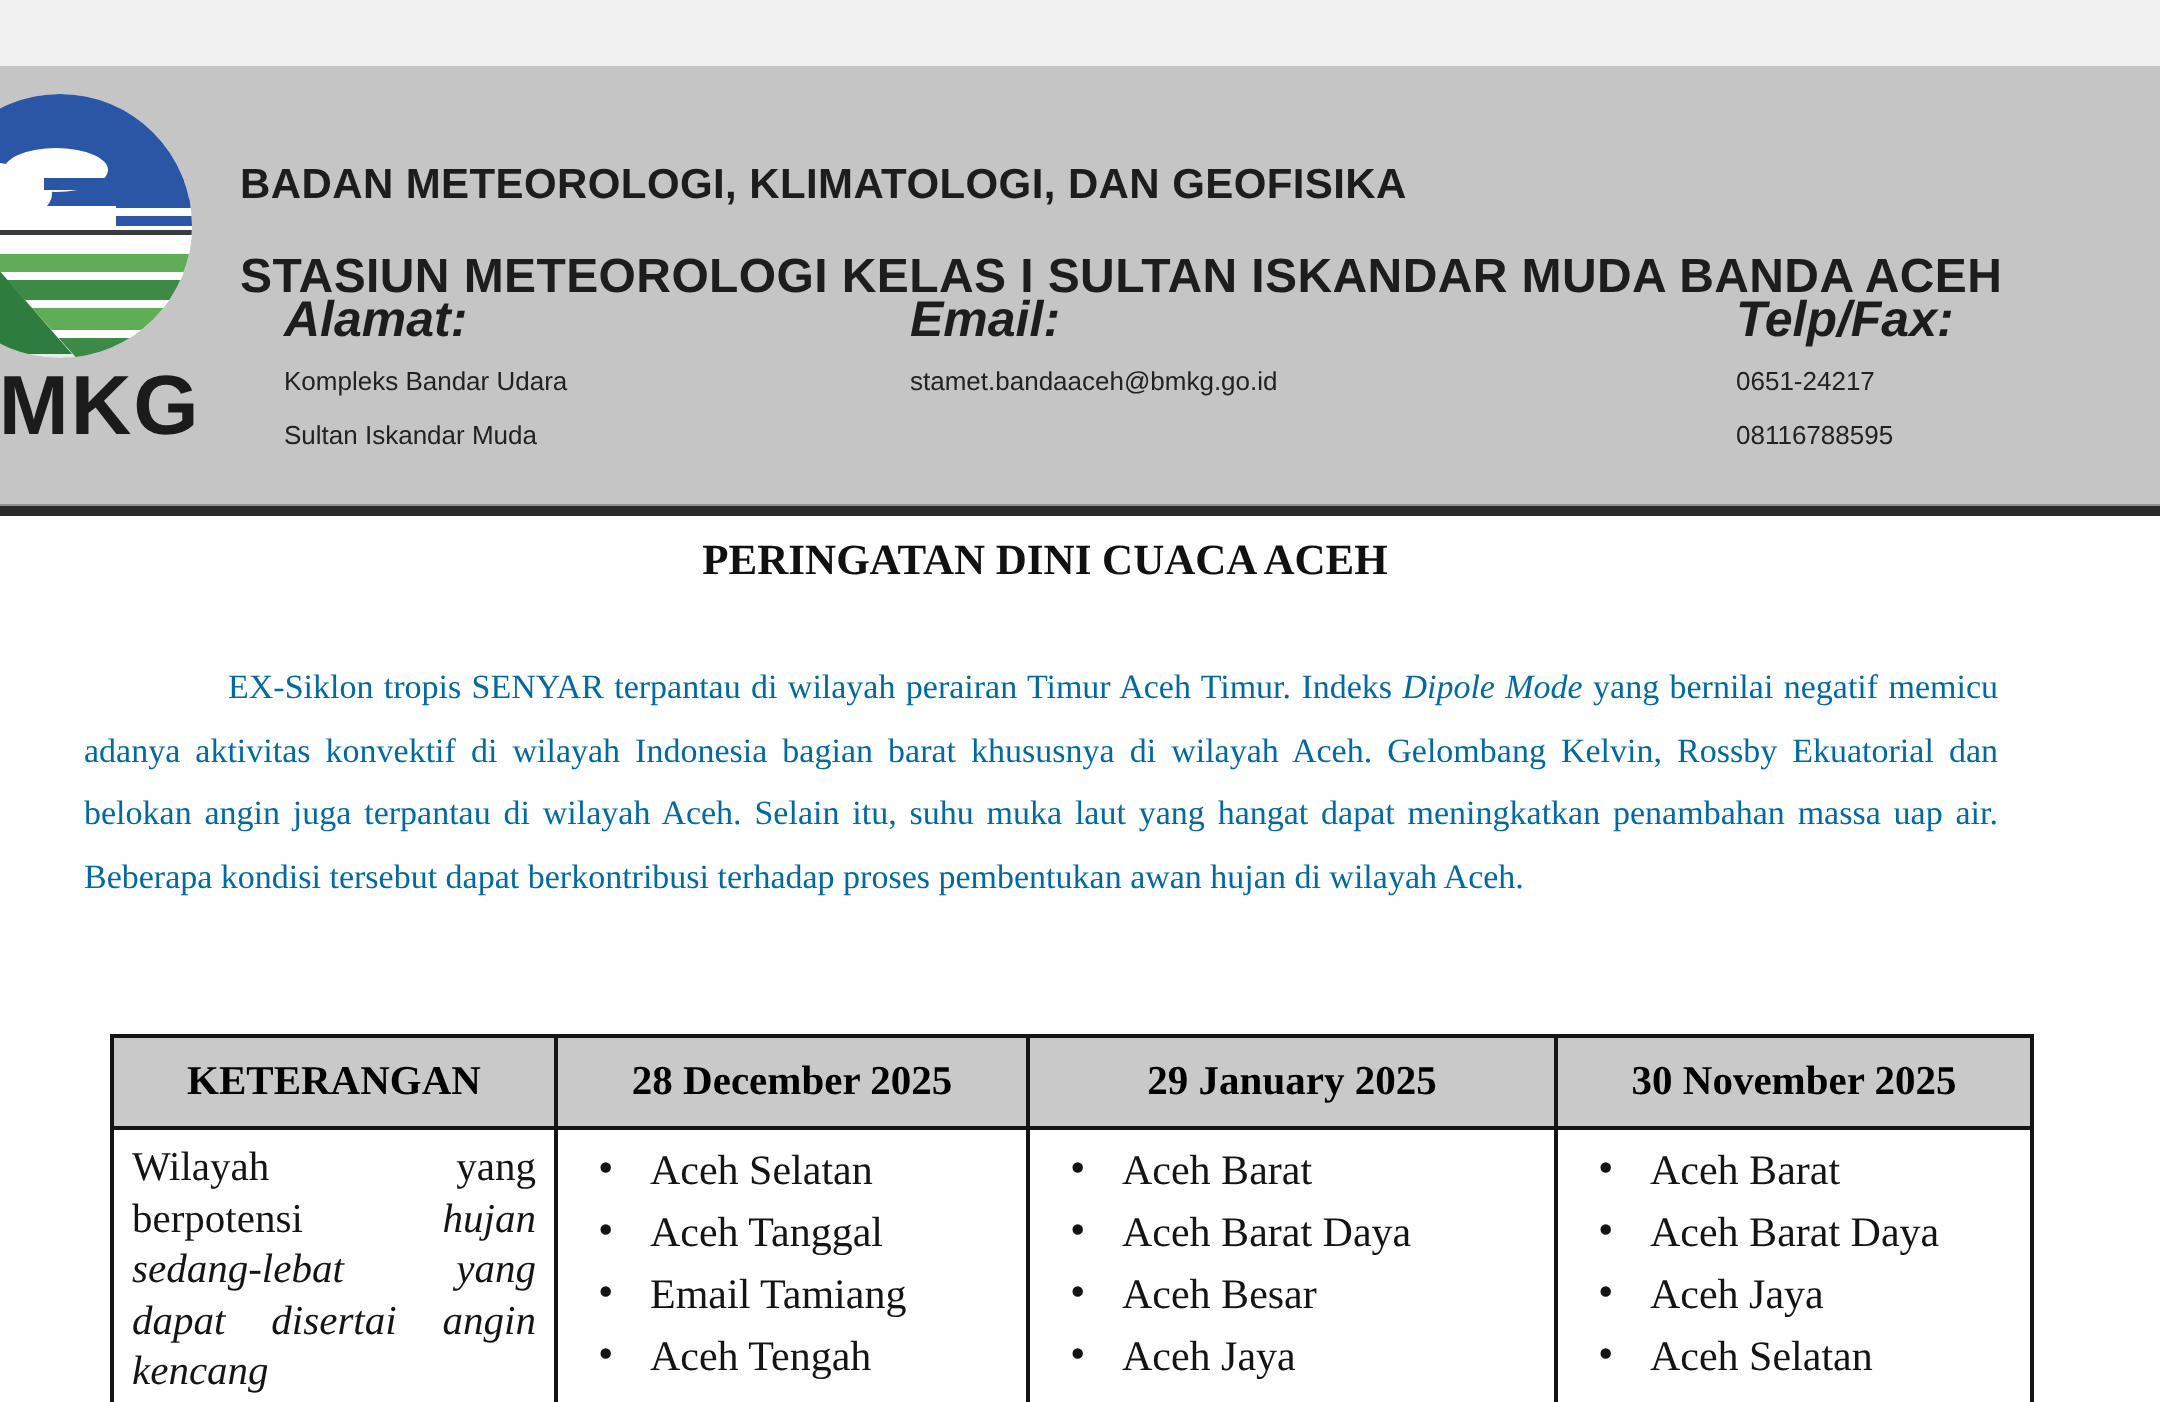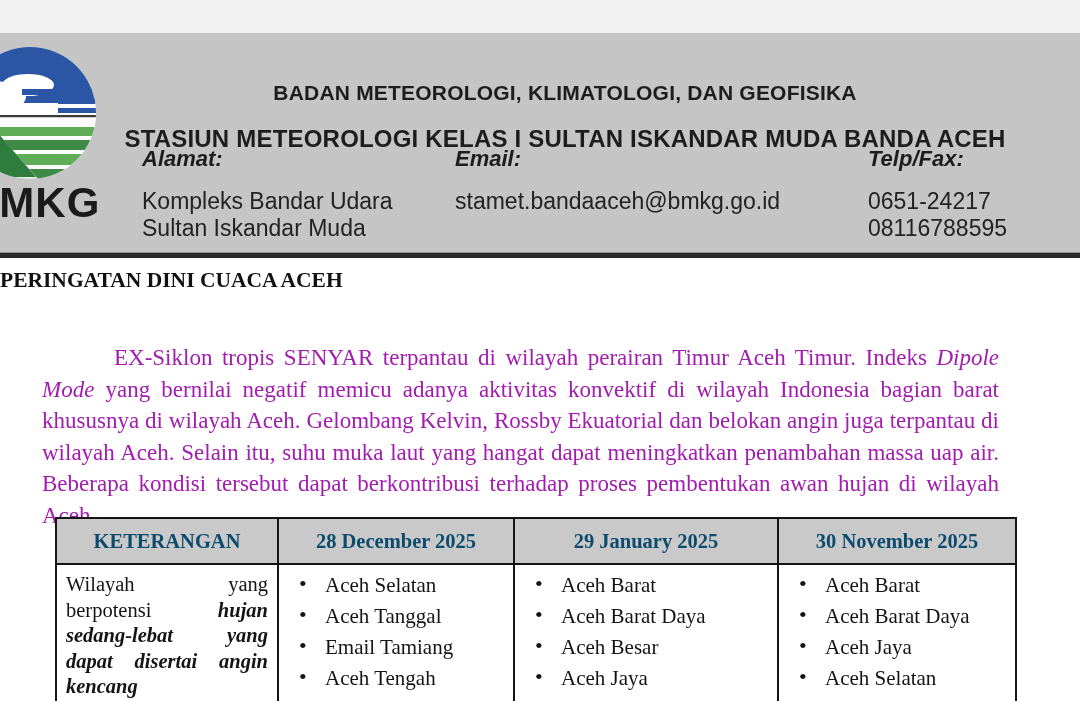--- a/index.html
+++ b/index.html
@@ -9,48 +9,48 @@
     background:#ffffff; overflow:hidden;
     font-family:"Liberation Serif", serif; color:#141414;
   }
   
   .top-strip { position:absolute; left:0; top:0; width:1080px; height:33px; background:#f1f1f1; }
 
   
   .letterhead { position:absolute; left:0; top:33px; width:1080px; height:220px; background:#c5c5c5; font-family:"Liberation Sans", sans-serif; }
   .logo-wrap { position:absolute; left:-38px; top:12px; width:136px; height:136px; }
   .logo-text { position:absolute; left:-32px; top:146px; font-size:42px; font-weight:700; color:#1b1b1b; letter-spacing:1px; }
-  .agency { position:absolute; left:120px; top:48px; width:890px; text-align:center; color:#1d1d1d; }
+  .agency { position:absolute; left:120px; top:48px; width:890px; text-align:left; color:#1d1d1d; }
   .agency-line1 { font-size:21px; font-weight:700; letter-spacing:0.2px; }
   .agency-line2 { font-size:24px; font-weight:700; margin-top:20px; letter-spacing:0.2px; }
-  .contact-label { font-size:22px; font-weight:700; font-style:italic; color:#1d1d1d; margin-bottom:16px; }
-  .contact-line { font-size:23px; line-height:27px; color:#222; }
+  .contact-label { font-size:25px; font-weight:700; font-style:italic; color:#1d1d1d; margin-bottom:2px; }
+  .contact-line { font-size:13px; line-height:27px; color:#222; }
   .contact-alamat { position:absolute; left:142px; top:113px; }
   .contact-email  { position:absolute; left:455px; top:113px; }
   .contact-telp   { position:absolute; left:868px; top:113px; }
 
   
   .rule { position:absolute; left:0; top:252px; width:1080px; height:6px; background:#2a2a2a; border-top:1px solid #909090; }
 
   
-  .doc-title { position:absolute; left:0; top:266px; width:1045px; text-align:left; font-weight:700; font-size:21.5px; line-height:29px; color:#111; }
+  .doc-title { position:absolute; left:0; top:266px; width:1045px; text-align:center; font-weight:700; font-size:21.5px; line-height:29px; color:#111; }
 
   
-  .para { position:absolute; left:42px; top:342px; width:957px; font-size:23px; line-height:31.5px; text-align:justify; text-indent:72px; color:#a21caf; }
+  .para { position:absolute; left:42px; top:328px; width:957px; font-size:17px; line-height:31.5px; text-align:justify; text-indent:72px; color:#0369a1; }
   .para .ital { font-style:italic; }
 
   
   .doc-table { position:absolute; left:55px; top:517px; width:960px; border-collapse:collapse; table-layout:fixed; background:#fff; }
   .doc-table th {
     background:#c9c9c9; border:2px solid #151515; height:46px;
-    font-size:20.5px; font-weight:700; text-align:center; vertical-align:middle; color:#0c4a6e;
+    font-size:20.5px; font-weight:700; text-align:center; vertical-align:middle; color:#000000;
   }
   .doc-table td { border:2px solid #151515; vertical-align:top; height:230px; }
   td.cell-keterangan { padding:7px 9px 0 9px; font-size:20.5px; line-height:25.5px; text-align:justify; }
-  td.cell-keterangan .emph { font-weight:700; font-style:italic; }
+  td.cell-keterangan .emph { font-weight:400; font-style:italic; }
   td.cell-bullets { padding:9px 6px 0 20px; }
   ul.bullets { list-style:none; }
   ul.bullets li { position:relative; padding-left:26px; margin-bottom:9px; font-size:21px; line-height:22px; }
   ul.bullets li::before { content:"\2022"; position:absolute; left:0; top:-1px; font-size:22px; }
 </style>
 </head>
 <body>
 
 <div id="page">
 

